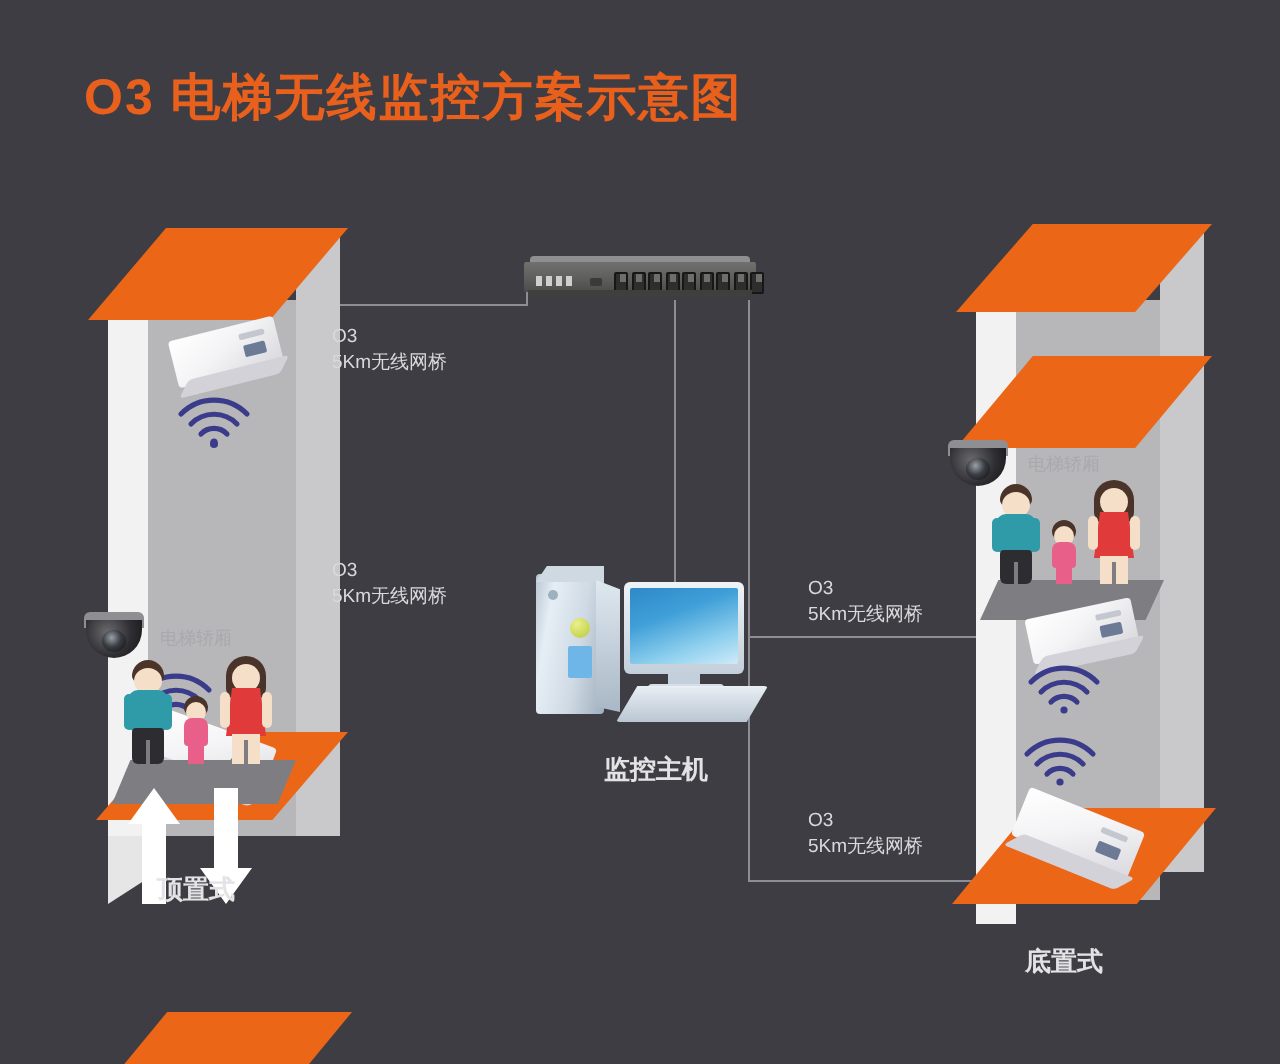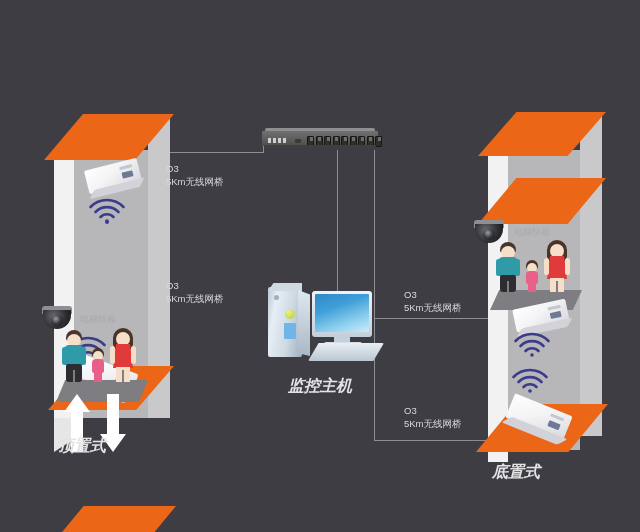--- a/index.html
+++ b/index.html
@@ -33,24 +33,24 @@
     font-size:9.5px;
     line-height:13px;
     white-space:nowrap;
   }
   .bridge-label .l1 { display:block; }
   .bridge-label .l2 { display:block; }
 
   .caption {
     position:absolute;
     color:#e3e3e6;
-    font-size:16px;
+    font-size:13px;
     font-weight:bold;
     white-space:nowrap;
-    font-style:italic;
+    text-align:center;
   }
   .inner-label {
     position:absolute;
     color:#a9a9ae;
     font-size:9px;
     white-space:nowrap;
   }
 
   
   .shaft { position:absolute; }
@@ -106,20 +106,21 @@
                background:#6e6e6d; }
 
   
   #pc { position:absolute; left:268px; top:281px; width:120px; height:90px; }
 </style>
 </head>
 <body>
 
 <div class="stage">
 
+  <div id="title">O3 电梯无线监控方案示意图</div>
 
   <div class="wire h" style="left:152px; top:152px; width:112px;"></div>
   <div class="wire v" style="left:152px; top:152px; height:8px;"></div>
   <div class="wire v" style="left:263px; top:146px; height:7px;"></div>
 
   <div class="wire v" style="left:337px; top:150px; height:152px;"></div>
 
   <div class="wire v" style="left:374px; top:150px; height:290px;"></div>
   <div class="wire h" style="left:374px; top:440px; width:160px;"></div>
   <div class="wire v" style="left:534px; top:432px; height:9px;"></div>
@@ -407,21 +408,21 @@
       <div style="position:absolute;left:2px;bottom:-6px;width:60px;height:9px;
                   background:#d2d2d8;transform:skewX(-40deg);border-radius:2px;"></div>
       <div style="position:absolute;right:8px;top:12px;width:12px;height:6px;
                   background:#6d7a95;border-radius:1px;"></div>
       <div style="position:absolute;right:7px;top:5px;width:14px;height:3px;
                   background:#c4c7d0;border-radius:1px;"></div>
     </div>
 
   </div>
 
-  <div class="caption" style="left:492px; top:462px; width:80px;">底置式</div>
+  <div class="caption" style="left:492px; top:472px; width:80px;">底置式</div>
 
   <div class="bridge-label" style="left:404px; top:288px;">
     <span class="l1">O3</span>
     <span class="l2">5Km无线网桥</span>
   </div>
 
   <div class="bridge-label" style="left:404px; top:404px;">
     <span class="l1">O3</span>
     <span class="l2">5Km无线网桥</span>
   </div>

